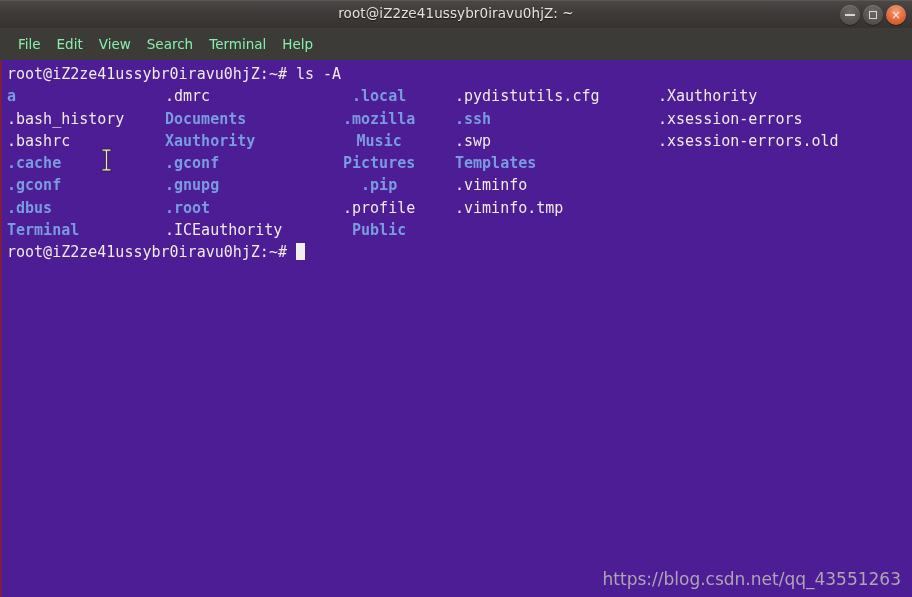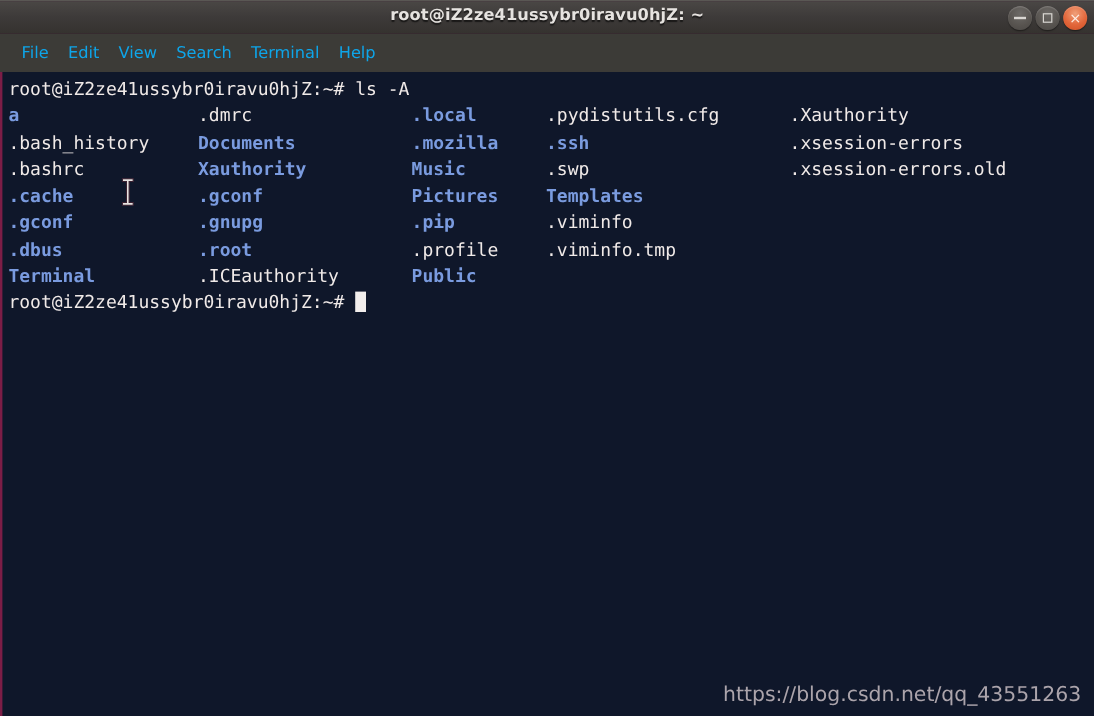--- a/index.html
+++ b/index.html
@@ -27,21 +27,21 @@
     box-sizing: border-box;
   }
   #title-text {
     position: absolute;
     left: 0; right: 0;
     top: 4px;
     text-align: center;
     color: #e6e3e0;
     font-family: "DejaVu Sans", sans-serif;
     font-size: 13.5px;
-    font-weight: bold;
+    font-weight: normal;
     letter-spacing: 0.1px;
     text-shadow: 0 1px 1px rgba(0,0,0,0.6);
     white-space: nowrap;
   }
   #win-buttons {
     position: absolute;
     right: 6px;
     top: 4px;
     display: flex;
     gap: 3px;
@@ -91,34 +91,34 @@
     top: 28px; left: 0;
     width: 912px;
     height: 32px;
     background: #3c3b37;
     box-sizing: border-box;
     display: flex;
     align-items: center;
     padding-left: 10px;
   }
   .menu-item {
-    color: #0ea5e9;
+    color: #86efac;
     font-family: "DejaVu Sans", sans-serif;
     font-size: 13.5px;
     padding: 3px 8px;
     white-space: nowrap;
   }
 
   
   #term {
     position: absolute;
     top: 60px; left: 0;
     width: 912px;
     height: 537px;
-    background: #0f172a;
+    background: #4c1d95;
     border-left: 2px solid #7c1d46;
     box-sizing: border-box;
     overflow: hidden;
   }
   #term-inner {
     position: relative;
     padding: 3px 0 0 5px;
     font-family: "DejaVu Sans Mono", monospace;
     font-size: 15px;
     line-height: 22.3px;
@@ -222,21 +222,21 @@
         <div class="ls-col" style="left:158px;">
           <div class="ls-cell t-white">.dmrc</div>
           <div class="ls-cell t-blue">Documents</div>
           <div class="ls-cell t-blue">Xauthority</div>
           <div class="ls-cell t-blue">.gconf</div>
           <div class="ls-cell t-blue">.gnupg</div>
           <div class="ls-cell t-blue">.root</div>
           <div class="ls-cell t-white">.ICEauthority</div>
         </div>
 
-        <div class="ls-col" style="left:336px;">
+        <div class="ls-col" style="left:336px;text-align:center;">
           <div class="ls-cell t-blue">.local</div>
           <div class="ls-cell t-blue">.mozilla</div>
           <div class="ls-cell t-blue">Music</div>
           <div class="ls-cell t-blue">Pictures</div>
           <div class="ls-cell t-blue">.pip</div>
           <div class="ls-cell t-white">.profile</div>
           <div class="ls-cell t-blue">Public</div>
         </div>
 
         <div class="ls-col" style="left:448px;">

